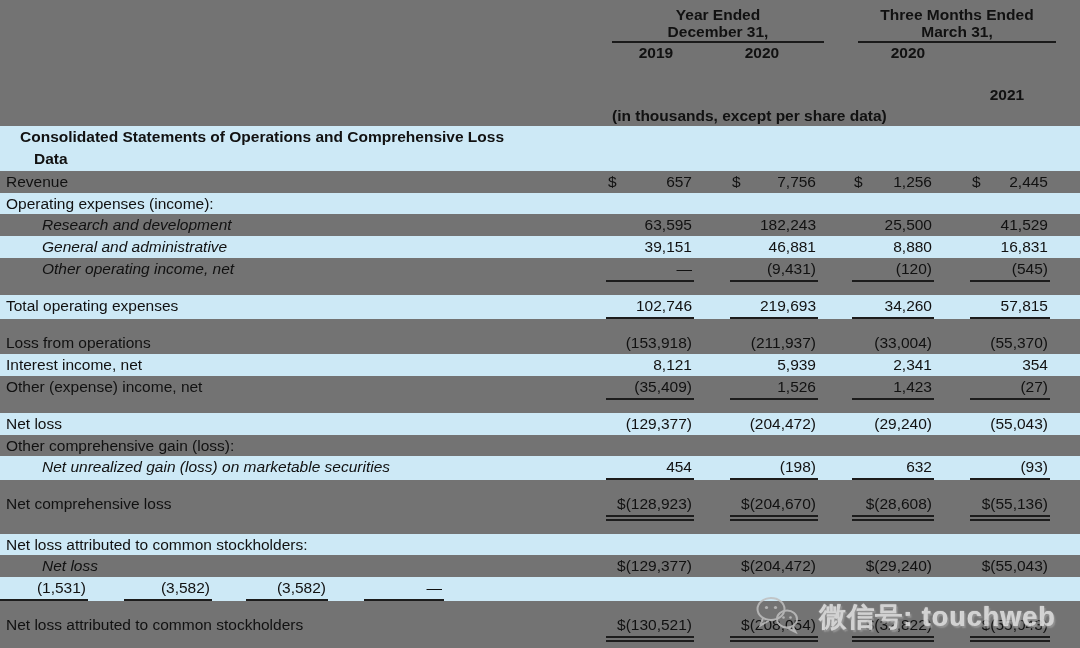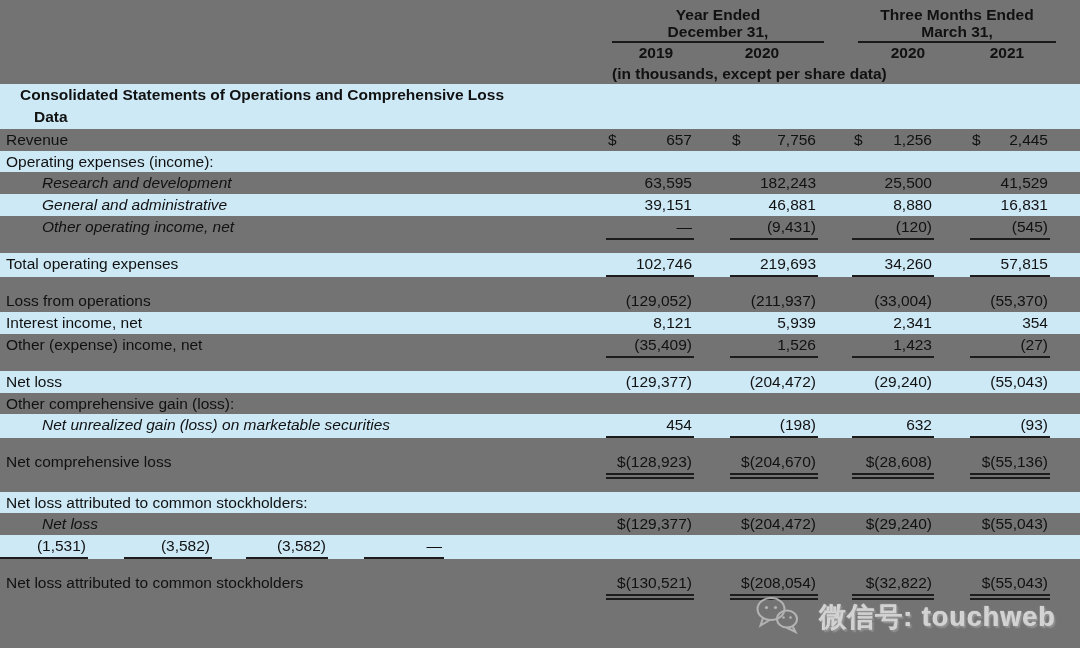--- a/index.html
+++ b/index.html
@@ -14,21 +14,21 @@
   .hdr { display:flex; padding-top:6px; font-weight:bold; }
   .hdr-left { width:612px; flex:0 0 612px; }
   .hgroup { text-align:center; }
   .hgroup.grp1 { width:212px; flex:0 0 212px; }
   .hgap { width:34px; flex:0 0 34px; }
   .hgroup.grp2 { width:198px; flex:0 0 198px; }
   .hg-title { line-height:17px; padding-bottom:1px; border-bottom:2px solid #1a1a1a; }
   .hg-years { display:flex; border-bottom:2px solid #737373; }
   .hg-years .yr { line-height:19px; }
   .grp1 .yr:first-child { width:88px; } .grp1 .yr:last-child { width:124px; }
-  .grp2 .yr:first-child { width:100px; } .grp2 .yr:last-child { width:98px; }
+  .grp2 .yr:first-child { width:100px; } .grp2 .yr:last-child { width:98px;margin-top:42px; }
   .units { margin-left:612px; width:420px; text-align:left; font-weight:bold; line-height:19px; }
   
   .title-band { margin-top:1px; background:var(--shade); font-weight:bold; line-height:22px; padding:0 0 1px 20px; }
   .title-band .l2 { padding-left:14px; }
   
   .row { display:flex; align-items:flex-start; min-height:21px; line-height:21px; width:100%; }
   .row.shaded { background:var(--shade); }
   .row.spacer { min-height:13px; height:13px; }
   .label { width:606px; flex:0 0 606px; padding-left:6px; }
   .label .cont { padding-left:16px; }
@@ -190,21 +190,21 @@
         </div>
         <div class="gap g2"></div>
         <div class="cell c4">
           <span class="val">57,815</span>
         </div>
       </div>
       <div class="row spacer"></div>
       <div class="row">
         <div class="label">Loss from operations</div>
         <div class="cell c1">
-          <span class="val">(129,052)</span>
+          <span class="val">(153,918)</span>
         </div>
         <div class="gap g0"></div>
         <div class="cell c2">
           <span class="val">(211,937)</span>
         </div>
         <div class="gap g1"></div>
         <div class="cell c3">
           <span class="val">(33,004)</span>
         </div>
         <div class="gap g2"></div>

